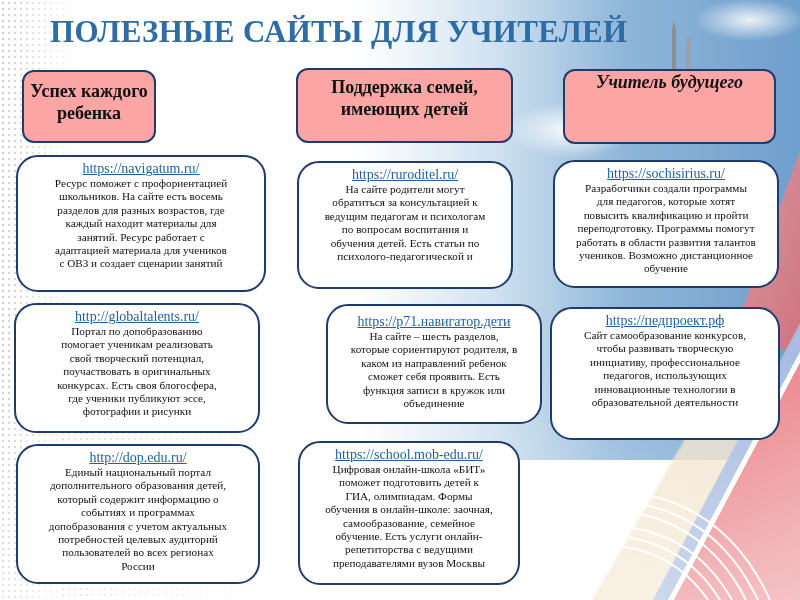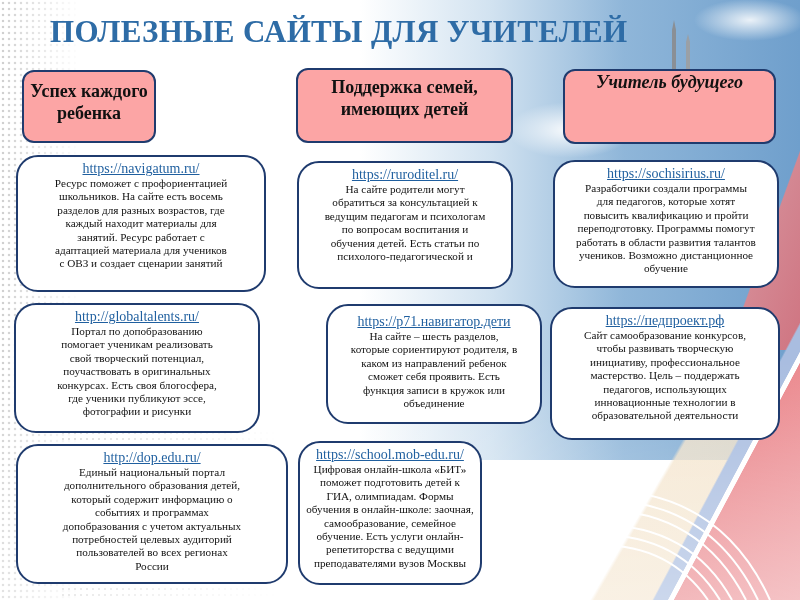--- a/index.html
+++ b/index.html
@@ -128,21 +128,21 @@
 <div class="card" style="left:14px; top:303px; width:246px; height:130px;">
   <a class="link">http://globaltalents.ru/</a>
   <div>Портал по допобразованию</div>
   <div>помогает ученикам реализовать</div>
   <div>свой творческий потенциал,</div>
   <div>поучаствовать в оригинальных</div>
   <div>конкурсах. Есть своя блогосфера,</div>
   <div>где ученики публикуют эссе,</div>
   <div>фотографии и рисунки</div>
 </div>
-<div class="card" style="left:16px; top:444px; width:272px; height:140px;">
+<div class="card" style="left:16px; top:444px; width:244px; height:140px;">
   <a class="link">http://dop.edu.ru/</a>
   <div>Единый национальный портал</div>
   <div>дополнительного образования детей,</div>
   <div>который содержит информацию о</div>
   <div>событиях и программах</div>
   <div>допобразования с учетом актуальных</div>
   <div>потребностей целевых аудиторий</div>
   <div>пользователей во всех регионах</div>
   <div>России</div>
 </div>
@@ -158,21 +158,21 @@
 </div>
 <div class="card" style="left:297px; top:304px; width:216px; height:120px; padding-top:8px;margin-left:29px;">
   <a class="link">https://p71.навигатор.дети</a>
   <div>На сайте – шесть разделов,</div>
   <div>которые сориентируют родителя, в</div>
   <div>каком из направлений ребенок</div>
   <div>сможет себя проявить. Есть</div>
   <div>функция записи в кружок или</div>
   <div>объединение</div>
 </div>
-<div class="card" style="left:298px; top:441px; width:184px; height:144px;">
+<div class="card" style="left:298px; top:441px; width:222px; height:144px;">
   <a class="link">https://school.mob-edu.ru/</a>
   <div>Цифровая онлайн-школа «БИТ»</div>
   <div>поможет подготовить детей к</div>
   <div>ГИА, олимпиадам. Формы</div>
   <div>обучения в онлайн-школе: заочная,</div>
   <div>самообразование, семейное</div>
   <div>обучение. Есть услуги онлайн-</div>
   <div>репетиторства с ведущими</div>
   <div>преподавателями вузов Москвы</div>
 </div>
@@ -185,17 +185,16 @@
   <div>переподготовку. Программы помогут</div>
   <div>работать в области развития талантов</div>
   <div>учеников. Возможно дистанционное</div>
   <div>обучение</div>
 </div>
 <div class="card" style="left:550px; top:307px; width:230px; height:133px;">
   <a class="link">https://педпроект.рф</a>
   <div>Сайт самообразование конкурсов,</div>
   <div>чтобы развивать творческую</div>
   <div>инициативу, профессиональное</div>
-  <div>мастерство. Цель – поддержать</div>
   <div>педагогов, использующих</div>
   <div>инновационные технологии в</div>
   <div>образовательной деятельности</div>
 </div>
 
 </body></html>

